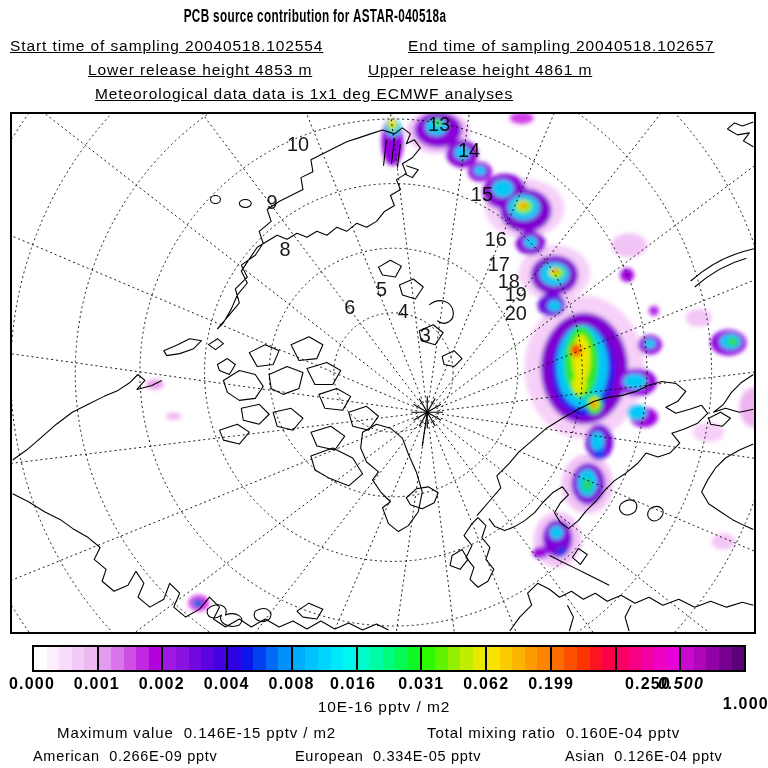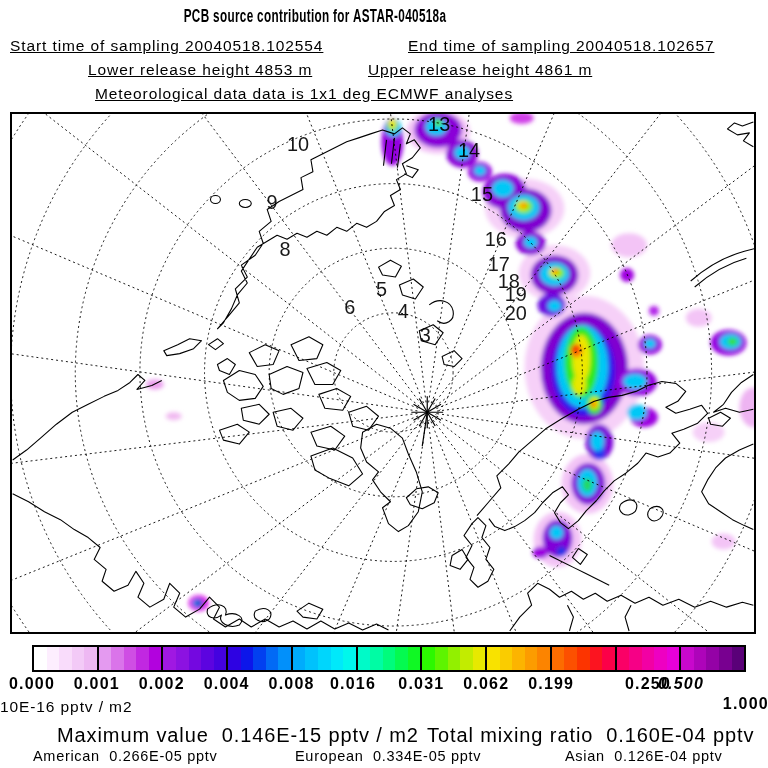--- a/index.html
+++ b/index.html
@@ -11,22 +11,22 @@
   #map-frame{position:absolute;left:10px;top:112px;width:746px;height:522px;
     border:2px solid #000;box-sizing:border-box;overflow:hidden;background:#fff;}
   #colorbar{position:absolute;left:32px;top:645px;width:714px;height:27px;
     border:2px solid #000;box-sizing:border-box;display:flex;}
   #colorbar .seg{flex:1;display:flex;border-left:2px solid #000;}
   #colorbar .seg:first-child{border-left:none;}
   #colorbar .seg div{flex:1;}
   #ticks span{position:absolute;top:0;transform:translateX(-50%);
     font-weight:bold;font-size:16px;letter-spacing:1.2px;white-space:pre;}
   #ticks{position:absolute;left:0;top:675px;width:768px;height:20px;}
-  #unit{top:698px;left:0;width:768px;font-size:15.5px;letter-spacing:.9px;white-space:normal;}
-  .stat1{font-size:20px;letter-spacing:.9px;}
+  #unit{top:698px;left:0;width:768px;text-align:center;font-size:15.5px;letter-spacing:.9px;white-space:normal;}
+  .stat1{font-size:15px;letter-spacing:.9px;}
   .stat2{font-size:14.5px;letter-spacing:.7px;}
 </style>
 </head>
 <body>
 
 <div class="abs" id="title">PCB source contribution for ASTAR-040518a</div>
 <div class="abs hline" style="top:37px;left:10px;">Start time of sampling 20040518.102554</div>
 <div class="abs hline" style="top:37px;left:408px;">End time of sampling 20040518.102657</div>
 <div class="abs hline" style="top:61px;left:88px;">Lower release height 4853 m</div>
 <div class="abs hline" style="top:61px;left:368px;">Upper release height 4861 m</div>
@@ -326,15 +326,15 @@
     <span style="left: 486.3px;">0.062</span>
     <span style="left: 551.2px;">0.199</span>
     <span style="left: 648px;">0.250</span>
     <span style="left: 681px; font-style: italic;">0.500</span>
     <span style="left: 745.9px; margin-top: 20px;">1.000</span>
   </div>
 <div class="abs" id="unit">10E-16 pptv / m2</div>
 
 <div class="abs stat1" style="top:724px;left:57px;">Maximum value  0.146E-15 pptv / m2</div>
 <div class="abs stat1" style="top:724px;left:427px;">Total mixing ratio  0.160E-04 pptv</div>
-<div class="abs stat2" style="top:748px;left:33px;">American  0.266E-05 pptv</div>
+<div class="abs stat2" style="top:748px;left:33px;">American  0.266E-09 pptv</div>
 <div class="abs stat2" style="top:748px;left:295px;">European  0.334E-05 pptv</div>
 <div class="abs stat2" style="top:748px;left:565px;">Asian  0.126E-04 pptv</div>
 
 </body></html>

